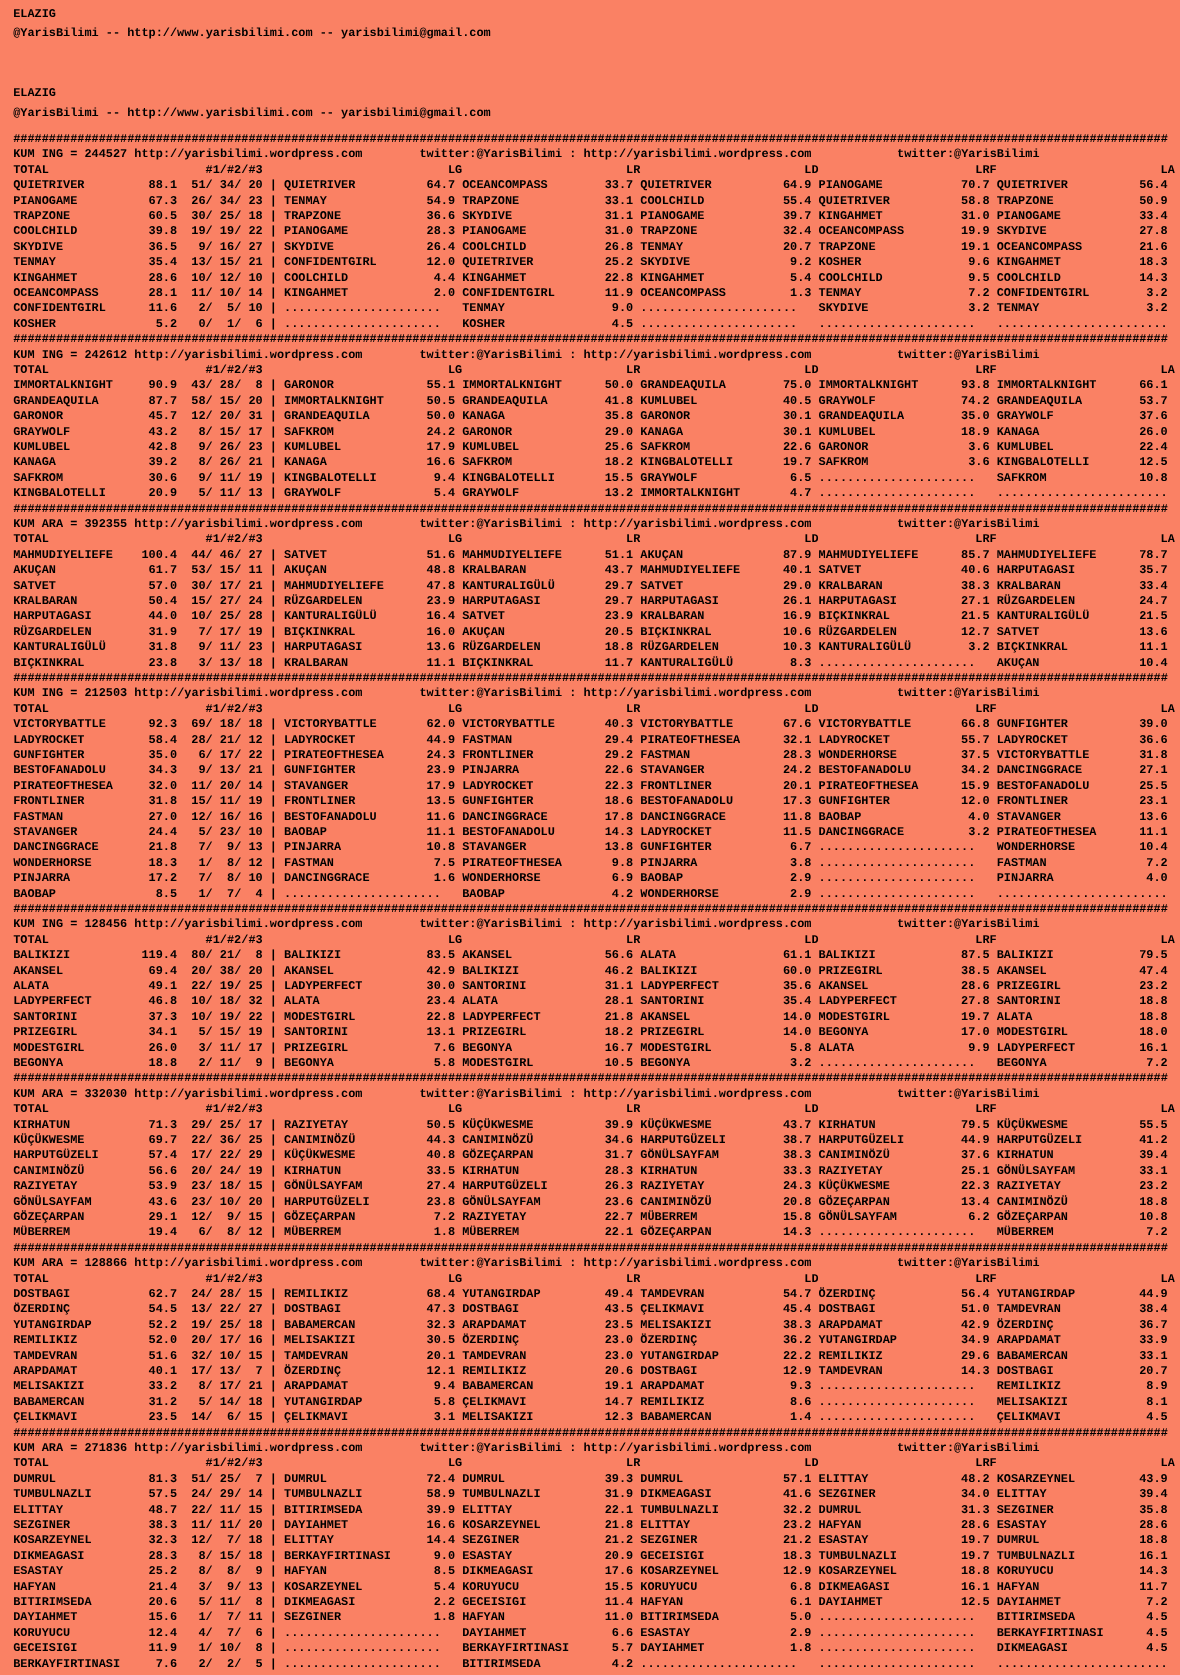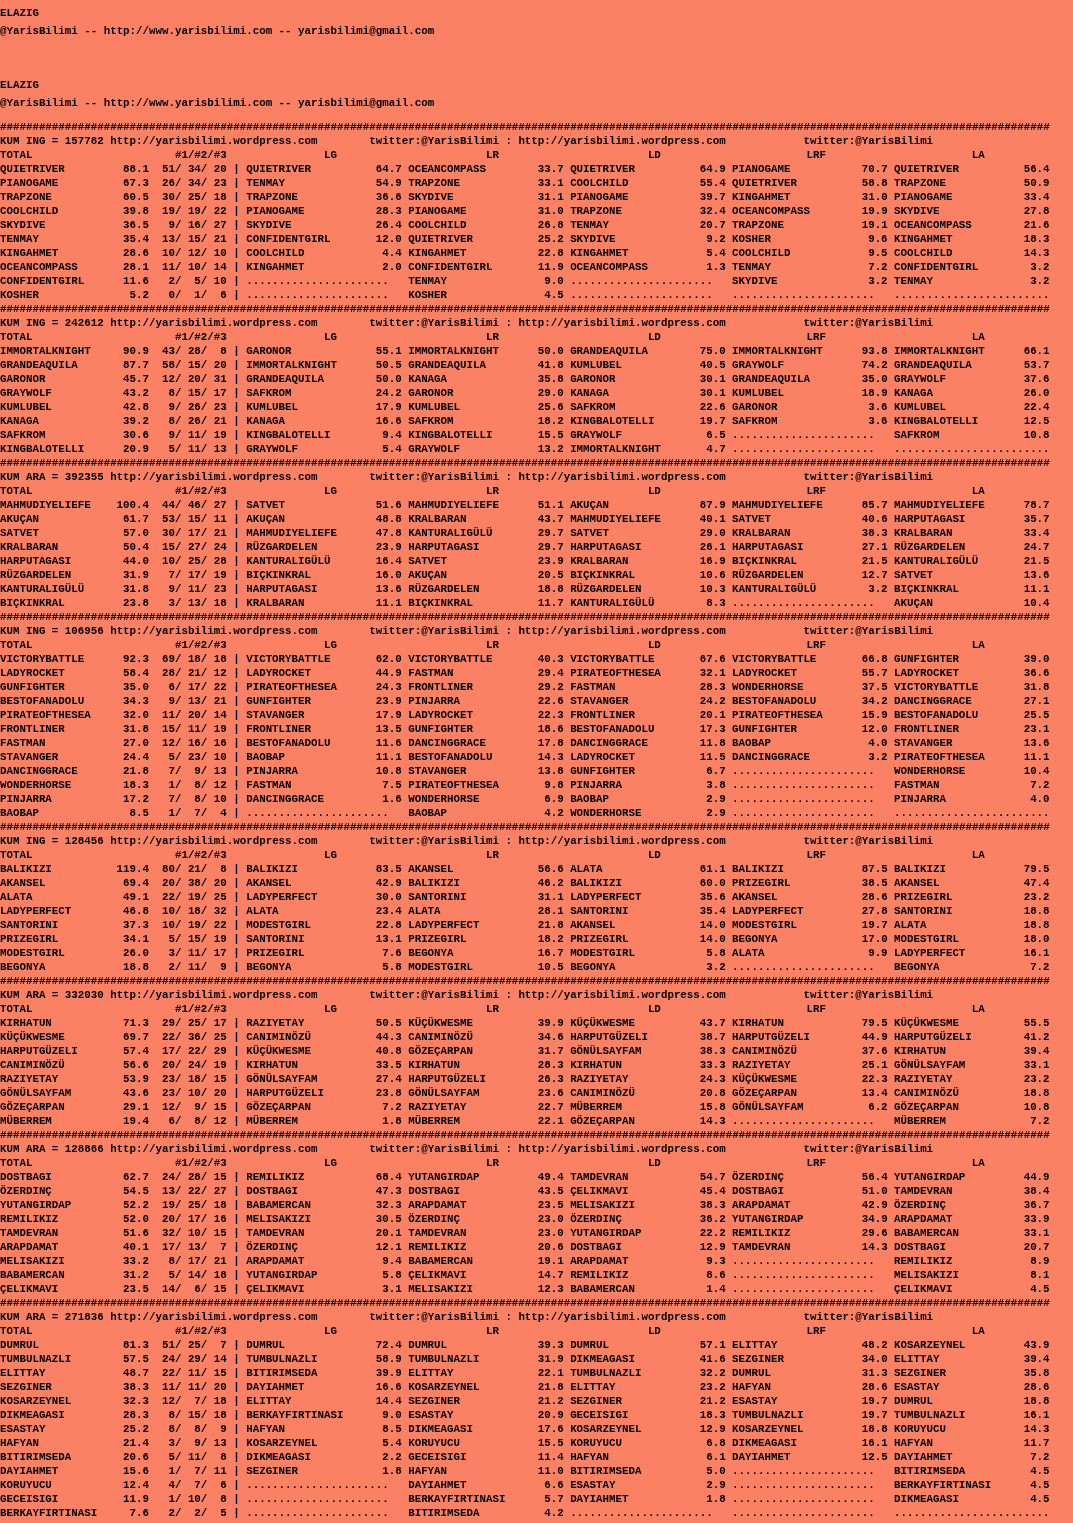--- a/index.html
+++ b/index.html
@@ -1,55 +1,55 @@
 <!DOCTYPE html>
 <html><head>
 <meta charset="utf-8">
 <style>
   html,body{margin:0;padding:0;}
   body{
     width:1073px;height:1523px;overflow:hidden;
     background:#fa8164;
   }
   .page{
-    padding:4px 0 0 0;
+    padding:4px 0 0 12px;
     color:#000;
     font-family:"Liberation Mono","DejaVu Sans Mono",monospace;
     font-weight:bold;
     font-size:10.8px;
   }
   .tline{height:18px;line-height:18px;white-space:pre;}
   .blank-big{height:36px;}
   .blank-small{height:8px;}
   .row{display:flex;height:14px;line-height:14px;white-space:pre;overflow:hidden;}
   .row > span{flex:none;display:block;overflow:hidden;}
   .hashline{height:14px;line-height:14px;white-space:pre;width:162ch;overflow:hidden;}
   .c-name{width:17ch;text-align:left;}
   .c-total{width:6ch;text-align:right;}
   .c-counts{width:12ch;text-align:right;}
   .c-sep{width:3ch;text-align:center;}
   .c-bname{width:18ch;text-align:left;}
   .c-bval{width:6ch;text-align:right;}
   .c-gap{width:1ch;}
   .c-dots{width:24ch;text-align:left;}
-  .c-bhead{width:25ch;padding-left:1ch;box-sizing:border-box;text-align:center;}
+  .c-bhead{width:25ch;padding-left:1ch;box-sizing:border-box;text-align:right;}
 </style>
 </head>
 <body>
 
 <div class="page">
   <div class="tline">ELAZIG</div>
   <div class="tline">@YarisBilimi -- http://www.yarisbilimi.com -- yarisbilimi@gmail.com</div>
   <div class="blank-big"></div>
   <div class="tline">ELAZIG</div>
   <div class="tline">@YarisBilimi -- http://www.yarisbilimi.com -- yarisbilimi@gmail.com</div>
   <div class="blank-small"></div>
   <div>
       <div class="hashline">##################################################################################################################################################################</div>
-      <div class="row"><span>KUM ING = 157782 </span><span>http://yarisbilimi.wordpress.com</span><span>        </span><span>twitter:@YarisBilimi</span><span> : </span><span>http://yarisbilimi.wordpress.com</span><span>            </span><span>twitter:@YarisBilimi</span></div>
+      <div class="row"><span>KUM ING = 244527 </span><span>http://yarisbilimi.wordpress.com</span><span>        </span><span>twitter:@YarisBilimi</span><span> : </span><span>http://yarisbilimi.wordpress.com</span><span>            </span><span>twitter:@YarisBilimi</span></div>
       <div class="row"><span class="c-name">TOTAL</span><span class="c-total"></span><span class="c-counts">#1/#2/#3</span><span class="c-sep"></span><span class="c-bhead">LG</span><span class="c-bhead">LR</span><span class="c-bhead">LD</span><span class="c-bhead">LRF</span><span class="c-bhead">LA</span></div>
       <div class="row"><span class="c-name">QUIETRIVER</span><span class="c-total">88.1</span><span class="c-counts">51/ 34/ 20</span><span class="c-sep">|</span><span class="c-bname">QUIETRIVER</span><span class="c-bval">64.7</span><span class="c-gap"> </span><span class="c-bname">OCEANCOMPASS</span><span class="c-bval">33.7</span><span class="c-gap"> </span><span class="c-bname">QUIETRIVER</span><span class="c-bval">64.9</span><span class="c-gap"> </span><span class="c-bname">PIANOGAME</span><span class="c-bval">70.7</span><span class="c-gap"> </span><span class="c-bname">QUIETRIVER</span><span class="c-bval">56.4</span></div>
       <div class="row"><span class="c-name">PIANOGAME</span><span class="c-total">67.3</span><span class="c-counts">26/ 34/ 23</span><span class="c-sep">|</span><span class="c-bname">TENMAY</span><span class="c-bval">54.9</span><span class="c-gap"> </span><span class="c-bname">TRAPZONE</span><span class="c-bval">33.1</span><span class="c-gap"> </span><span class="c-bname">COOLCHILD</span><span class="c-bval">55.4</span><span class="c-gap"> </span><span class="c-bname">QUIETRIVER</span><span class="c-bval">58.8</span><span class="c-gap"> </span><span class="c-bname">TRAPZONE</span><span class="c-bval">50.9</span></div>
       <div class="row"><span class="c-name">TRAPZONE</span><span class="c-total">60.5</span><span class="c-counts">30/ 25/ 18</span><span class="c-sep">|</span><span class="c-bname">TRAPZONE</span><span class="c-bval">36.6</span><span class="c-gap"> </span><span class="c-bname">SKYDIVE</span><span class="c-bval">31.1</span><span class="c-gap"> </span><span class="c-bname">PIANOGAME</span><span class="c-bval">39.7</span><span class="c-gap"> </span><span class="c-bname">KINGAHMET</span><span class="c-bval">31.0</span><span class="c-gap"> </span><span class="c-bname">PIANOGAME</span><span class="c-bval">33.4</span></div>
       <div class="row"><span class="c-name">COOLCHILD</span><span class="c-total">39.8</span><span class="c-counts">19/ 19/ 22</span><span class="c-sep">|</span><span class="c-bname">PIANOGAME</span><span class="c-bval">28.3</span><span class="c-gap"> </span><span class="c-bname">PIANOGAME</span><span class="c-bval">31.0</span><span class="c-gap"> </span><span class="c-bname">TRAPZONE</span><span class="c-bval">32.4</span><span class="c-gap"> </span><span class="c-bname">OCEANCOMPASS</span><span class="c-bval">19.9</span><span class="c-gap"> </span><span class="c-bname">SKYDIVE</span><span class="c-bval">27.8</span></div>
       <div class="row"><span class="c-name">SKYDIVE</span><span class="c-total">36.5</span><span class="c-counts"> 9/ 16/ 27</span><span class="c-sep">|</span><span class="c-bname">SKYDIVE</span><span class="c-bval">26.4</span><span class="c-gap"> </span><span class="c-bname">COOLCHILD</span><span class="c-bval">26.8</span><span class="c-gap"> </span><span class="c-bname">TENMAY</span><span class="c-bval">20.7</span><span class="c-gap"> </span><span class="c-bname">TRAPZONE</span><span class="c-bval">19.1</span><span class="c-gap"> </span><span class="c-bname">OCEANCOMPASS</span><span class="c-bval">21.6</span></div>
       <div class="row"><span class="c-name">TENMAY</span><span class="c-total">35.4</span><span class="c-counts">13/ 15/ 21</span><span class="c-sep">|</span><span class="c-bname">CONFIDENTGIRL</span><span class="c-bval">12.0</span><span class="c-gap"> </span><span class="c-bname">QUIETRIVER</span><span class="c-bval">25.2</span><span class="c-gap"> </span><span class="c-bname">SKYDIVE</span><span class="c-bval">9.2</span><span class="c-gap"> </span><span class="c-bname">KOSHER</span><span class="c-bval">9.6</span><span class="c-gap"> </span><span class="c-bname">KINGAHMET</span><span class="c-bval">18.3</span></div>
       <div class="row"><span class="c-name">KINGAHMET</span><span class="c-total">28.6</span><span class="c-counts">10/ 12/ 10</span><span class="c-sep">|</span><span class="c-bname">COOLCHILD</span><span class="c-bval">4.4</span><span class="c-gap"> </span><span class="c-bname">KINGAHMET</span><span class="c-bval">22.8</span><span class="c-gap"> </span><span class="c-bname">KINGAHMET</span><span class="c-bval">5.4</span><span class="c-gap"> </span><span class="c-bname">COOLCHILD</span><span class="c-bval">9.5</span><span class="c-gap"> </span><span class="c-bname">COOLCHILD</span><span class="c-bval">14.3</span></div>
       <div class="row"><span class="c-name">OCEANCOMPASS</span><span class="c-total">28.1</span><span class="c-counts">11/ 10/ 14</span><span class="c-sep">|</span><span class="c-bname">KINGAHMET</span><span class="c-bval">2.0</span><span class="c-gap"> </span><span class="c-bname">CONFIDENTGIRL</span><span class="c-bval">11.9</span><span class="c-gap"> </span><span class="c-bname">OCEANCOMPASS</span><span class="c-bval">1.3</span><span class="c-gap"> </span><span class="c-bname">TENMAY</span><span class="c-bval">7.2</span><span class="c-gap"> </span><span class="c-bname">CONFIDENTGIRL</span><span class="c-bval">3.2</span></div>
       <div class="row"><span class="c-name">CONFIDENTGIRL</span><span class="c-total">11.6</span><span class="c-counts"> 2/  5/ 10</span><span class="c-sep">|</span><span class="c-dots">......................</span><span class="c-gap"> </span><span class="c-bname">TENMAY</span><span class="c-bval">9.0</span><span class="c-gap"> </span><span class="c-dots">......................</span><span class="c-gap"> </span><span class="c-bname">SKYDIVE</span><span class="c-bval">3.2</span><span class="c-gap"> </span><span class="c-bname">TENMAY</span><span class="c-bval">3.2</span></div>
@@ -70,21 +70,21 @@
       <div class="row"><span class="c-name">TOTAL</span><span class="c-total"></span><span class="c-counts">#1/#2/#3</span><span class="c-sep"></span><span class="c-bhead">LG</span><span class="c-bhead">LR</span><span class="c-bhead">LD</span><span class="c-bhead">LRF</span><span class="c-bhead">LA</span></div>
       <div class="row"><span class="c-name">MAHMUDIYELIEFE</span><span class="c-total">100.4</span><span class="c-counts">44/ 46/ 27</span><span class="c-sep">|</span><span class="c-bname">SATVET</span><span class="c-bval">51.6</span><span class="c-gap"> </span><span class="c-bname">MAHMUDIYELIEFE</span><span class="c-bval">51.1</span><span class="c-gap"> </span><span class="c-bname">AKUÇAN</span><span class="c-bval">87.9</span><span class="c-gap"> </span><span class="c-bname">MAHMUDIYELIEFE</span><span class="c-bval">85.7</span><span class="c-gap"> </span><span class="c-bname">MAHMUDIYELIEFE</span><span class="c-bval">78.7</span></div>
       <div class="row"><span class="c-name">AKUÇAN</span><span class="c-total">61.7</span><span class="c-counts">53/ 15/ 11</span><span class="c-sep">|</span><span class="c-bname">AKUÇAN</span><span class="c-bval">48.8</span><span class="c-gap"> </span><span class="c-bname">KRALBARAN</span><span class="c-bval">43.7</span><span class="c-gap"> </span><span class="c-bname">MAHMUDIYELIEFE</span><span class="c-bval">40.1</span><span class="c-gap"> </span><span class="c-bname">SATVET</span><span class="c-bval">40.6</span><span class="c-gap"> </span><span class="c-bname">HARPUTAGASI</span><span class="c-bval">35.7</span></div>
       <div class="row"><span class="c-name">SATVET</span><span class="c-total">57.0</span><span class="c-counts">30/ 17/ 21</span><span class="c-sep">|</span><span class="c-bname">MAHMUDIYELIEFE</span><span class="c-bval">47.8</span><span class="c-gap"> </span><span class="c-bname">KANTURALIGÜLÜ</span><span class="c-bval">29.7</span><span class="c-gap"> </span><span class="c-bname">SATVET</span><span class="c-bval">29.0</span><span class="c-gap"> </span><span class="c-bname">KRALBARAN</span><span class="c-bval">38.3</span><span class="c-gap"> </span><span class="c-bname">KRALBARAN</span><span class="c-bval">33.4</span></div>
       <div class="row"><span class="c-name">KRALBARAN</span><span class="c-total">50.4</span><span class="c-counts">15/ 27/ 24</span><span class="c-sep">|</span><span class="c-bname">RÜZGARDELEN</span><span class="c-bval">23.9</span><span class="c-gap"> </span><span class="c-bname">HARPUTAGASI</span><span class="c-bval">29.7</span><span class="c-gap"> </span><span class="c-bname">HARPUTAGASI</span><span class="c-bval">26.1</span><span class="c-gap"> </span><span class="c-bname">HARPUTAGASI</span><span class="c-bval">27.1</span><span class="c-gap"> </span><span class="c-bname">RÜZGARDELEN</span><span class="c-bval">24.7</span></div>
       <div class="row"><span class="c-name">HARPUTAGASI</span><span class="c-total">44.0</span><span class="c-counts">10/ 25/ 28</span><span class="c-sep">|</span><span class="c-bname">KANTURALIGÜLÜ</span><span class="c-bval">16.4</span><span class="c-gap"> </span><span class="c-bname">SATVET</span><span class="c-bval">23.9</span><span class="c-gap"> </span><span class="c-bname">KRALBARAN</span><span class="c-bval">16.9</span><span class="c-gap"> </span><span class="c-bname">BIÇKINKRAL</span><span class="c-bval">21.5</span><span class="c-gap"> </span><span class="c-bname">KANTURALIGÜLÜ</span><span class="c-bval">21.5</span></div>
       <div class="row"><span class="c-name">RÜZGARDELEN</span><span class="c-total">31.9</span><span class="c-counts"> 7/ 17/ 19</span><span class="c-sep">|</span><span class="c-bname">BIÇKINKRAL</span><span class="c-bval">16.0</span><span class="c-gap"> </span><span class="c-bname">AKUÇAN</span><span class="c-bval">20.5</span><span class="c-gap"> </span><span class="c-bname">BIÇKINKRAL</span><span class="c-bval">10.6</span><span class="c-gap"> </span><span class="c-bname">RÜZGARDELEN</span><span class="c-bval">12.7</span><span class="c-gap"> </span><span class="c-bname">SATVET</span><span class="c-bval">13.6</span></div>
       <div class="row"><span class="c-name">KANTURALIGÜLÜ</span><span class="c-total">31.8</span><span class="c-counts"> 9/ 11/ 23</span><span class="c-sep">|</span><span class="c-bname">HARPUTAGASI</span><span class="c-bval">13.6</span><span class="c-gap"> </span><span class="c-bname">RÜZGARDELEN</span><span class="c-bval">18.8</span><span class="c-gap"> </span><span class="c-bname">RÜZGARDELEN</span><span class="c-bval">10.3</span><span class="c-gap"> </span><span class="c-bname">KANTURALIGÜLÜ</span><span class="c-bval">3.2</span><span class="c-gap"> </span><span class="c-bname">BIÇKINKRAL</span><span class="c-bval">11.1</span></div>
       <div class="row"><span class="c-name">BIÇKINKRAL</span><span class="c-total">23.8</span><span class="c-counts"> 3/ 13/ 18</span><span class="c-sep">|</span><span class="c-bname">KRALBARAN</span><span class="c-bval">11.1</span><span class="c-gap"> </span><span class="c-bname">BIÇKINKRAL</span><span class="c-bval">11.7</span><span class="c-gap"> </span><span class="c-bname">KANTURALIGÜLÜ</span><span class="c-bval">8.3</span><span class="c-gap"> </span><span class="c-dots">......................</span><span class="c-gap"> </span><span class="c-bname">AKUÇAN</span><span class="c-bval">10.4</span></div>
       <div class="hashline">##################################################################################################################################################################</div>
-      <div class="row"><span>KUM ING = 106956 </span><span>http://yarisbilimi.wordpress.com</span><span>        </span><span>twitter:@YarisBilimi</span><span> : </span><span>http://yarisbilimi.wordpress.com</span><span>            </span><span>twitter:@YarisBilimi</span></div>
+      <div class="row"><span>KUM ING = 212503 </span><span>http://yarisbilimi.wordpress.com</span><span>        </span><span>twitter:@YarisBilimi</span><span> : </span><span>http://yarisbilimi.wordpress.com</span><span>            </span><span>twitter:@YarisBilimi</span></div>
       <div class="row"><span class="c-name">TOTAL</span><span class="c-total"></span><span class="c-counts">#1/#2/#3</span><span class="c-sep"></span><span class="c-bhead">LG</span><span class="c-bhead">LR</span><span class="c-bhead">LD</span><span class="c-bhead">LRF</span><span class="c-bhead">LA</span></div>
       <div class="row"><span class="c-name">VICTORYBATTLE</span><span class="c-total">92.3</span><span class="c-counts">69/ 18/ 18</span><span class="c-sep">|</span><span class="c-bname">VICTORYBATTLE</span><span class="c-bval">62.0</span><span class="c-gap"> </span><span class="c-bname">VICTORYBATTLE</span><span class="c-bval">40.3</span><span class="c-gap"> </span><span class="c-bname">VICTORYBATTLE</span><span class="c-bval">67.6</span><span class="c-gap"> </span><span class="c-bname">VICTORYBATTLE</span><span class="c-bval">66.8</span><span class="c-gap"> </span><span class="c-bname">GUNFIGHTER</span><span class="c-bval">39.0</span></div>
       <div class="row"><span class="c-name">LADYROCKET</span><span class="c-total">58.4</span><span class="c-counts">28/ 21/ 12</span><span class="c-sep">|</span><span class="c-bname">LADYROCKET</span><span class="c-bval">44.9</span><span class="c-gap"> </span><span class="c-bname">FASTMAN</span><span class="c-bval">29.4</span><span class="c-gap"> </span><span class="c-bname">PIRATEOFTHESEA</span><span class="c-bval">32.1</span><span class="c-gap"> </span><span class="c-bname">LADYROCKET</span><span class="c-bval">55.7</span><span class="c-gap"> </span><span class="c-bname">LADYROCKET</span><span class="c-bval">36.6</span></div>
       <div class="row"><span class="c-name">GUNFIGHTER</span><span class="c-total">35.0</span><span class="c-counts"> 6/ 17/ 22</span><span class="c-sep">|</span><span class="c-bname">PIRATEOFTHESEA</span><span class="c-bval">24.3</span><span class="c-gap"> </span><span class="c-bname">FRONTLINER</span><span class="c-bval">29.2</span><span class="c-gap"> </span><span class="c-bname">FASTMAN</span><span class="c-bval">28.3</span><span class="c-gap"> </span><span class="c-bname">WONDERHORSE</span><span class="c-bval">37.5</span><span class="c-gap"> </span><span class="c-bname">VICTORYBATTLE</span><span class="c-bval">31.8</span></div>
       <div class="row"><span class="c-name">BESTOFANADOLU</span><span class="c-total">34.3</span><span class="c-counts"> 9/ 13/ 21</span><span class="c-sep">|</span><span class="c-bname">GUNFIGHTER</span><span class="c-bval">23.9</span><span class="c-gap"> </span><span class="c-bname">PINJARRA</span><span class="c-bval">22.6</span><span class="c-gap"> </span><span class="c-bname">STAVANGER</span><span class="c-bval">24.2</span><span class="c-gap"> </span><span class="c-bname">BESTOFANADOLU</span><span class="c-bval">34.2</span><span class="c-gap"> </span><span class="c-bname">DANCINGGRACE</span><span class="c-bval">27.1</span></div>
       <div class="row"><span class="c-name">PIRATEOFTHESEA</span><span class="c-total">32.0</span><span class="c-counts">11/ 20/ 14</span><span class="c-sep">|</span><span class="c-bname">STAVANGER</span><span class="c-bval">17.9</span><span class="c-gap"> </span><span class="c-bname">LADYROCKET</span><span class="c-bval">22.3</span><span class="c-gap"> </span><span class="c-bname">FRONTLINER</span><span class="c-bval">20.1</span><span class="c-gap"> </span><span class="c-bname">PIRATEOFTHESEA</span><span class="c-bval">15.9</span><span class="c-gap"> </span><span class="c-bname">BESTOFANADOLU</span><span class="c-bval">25.5</span></div>
       <div class="row"><span class="c-name">FRONTLINER</span><span class="c-total">31.8</span><span class="c-counts">15/ 11/ 19</span><span class="c-sep">|</span><span class="c-bname">FRONTLINER</span><span class="c-bval">13.5</span><span class="c-gap"> </span><span class="c-bname">GUNFIGHTER</span><span class="c-bval">18.6</span><span class="c-gap"> </span><span class="c-bname">BESTOFANADOLU</span><span class="c-bval">17.3</span><span class="c-gap"> </span><span class="c-bname">GUNFIGHTER</span><span class="c-bval">12.0</span><span class="c-gap"> </span><span class="c-bname">FRONTLINER</span><span class="c-bval">23.1</span></div>
       <div class="row"><span class="c-name">FASTMAN</span><span class="c-total">27.0</span><span class="c-counts">12/ 16/ 16</span><span class="c-sep">|</span><span class="c-bname">BESTOFANADOLU</span><span class="c-bval">11.6</span><span class="c-gap"> </span><span class="c-bname">DANCINGGRACE</span><span class="c-bval">17.8</span><span class="c-gap"> </span><span class="c-bname">DANCINGGRACE</span><span class="c-bval">11.8</span><span class="c-gap"> </span><span class="c-bname">BAOBAP</span><span class="c-bval">4.0</span><span class="c-gap"> </span><span class="c-bname">STAVANGER</span><span class="c-bval">13.6</span></div>
       <div class="row"><span class="c-name">STAVANGER</span><span class="c-total">24.4</span><span class="c-counts"> 5/ 23/ 10</span><span class="c-sep">|</span><span class="c-bname">BAOBAP</span><span class="c-bval">11.1</span><span class="c-gap"> </span><span class="c-bname">BESTOFANADOLU</span><span class="c-bval">14.3</span><span class="c-gap"> </span><span class="c-bname">LADYROCKET</span><span class="c-bval">11.5</span><span class="c-gap"> </span><span class="c-bname">DANCINGGRACE</span><span class="c-bval">3.2</span><span class="c-gap"> </span><span class="c-bname">PIRATEOFTHESEA</span><span class="c-bval">11.1</span></div>
       <div class="row"><span class="c-name">DANCINGGRACE</span><span class="c-total">21.8</span><span class="c-counts"> 7/  9/ 13</span><span class="c-sep">|</span><span class="c-bname">PINJARRA</span><span class="c-bval">10.8</span><span class="c-gap"> </span><span class="c-bname">STAVANGER</span><span class="c-bval">13.8</span><span class="c-gap"> </span><span class="c-bname">GUNFIGHTER</span><span class="c-bval">6.7</span><span class="c-gap"> </span><span class="c-dots">......................</span><span class="c-gap"> </span><span class="c-bname">WONDERHORSE</span><span class="c-bval">10.4</span></div>

